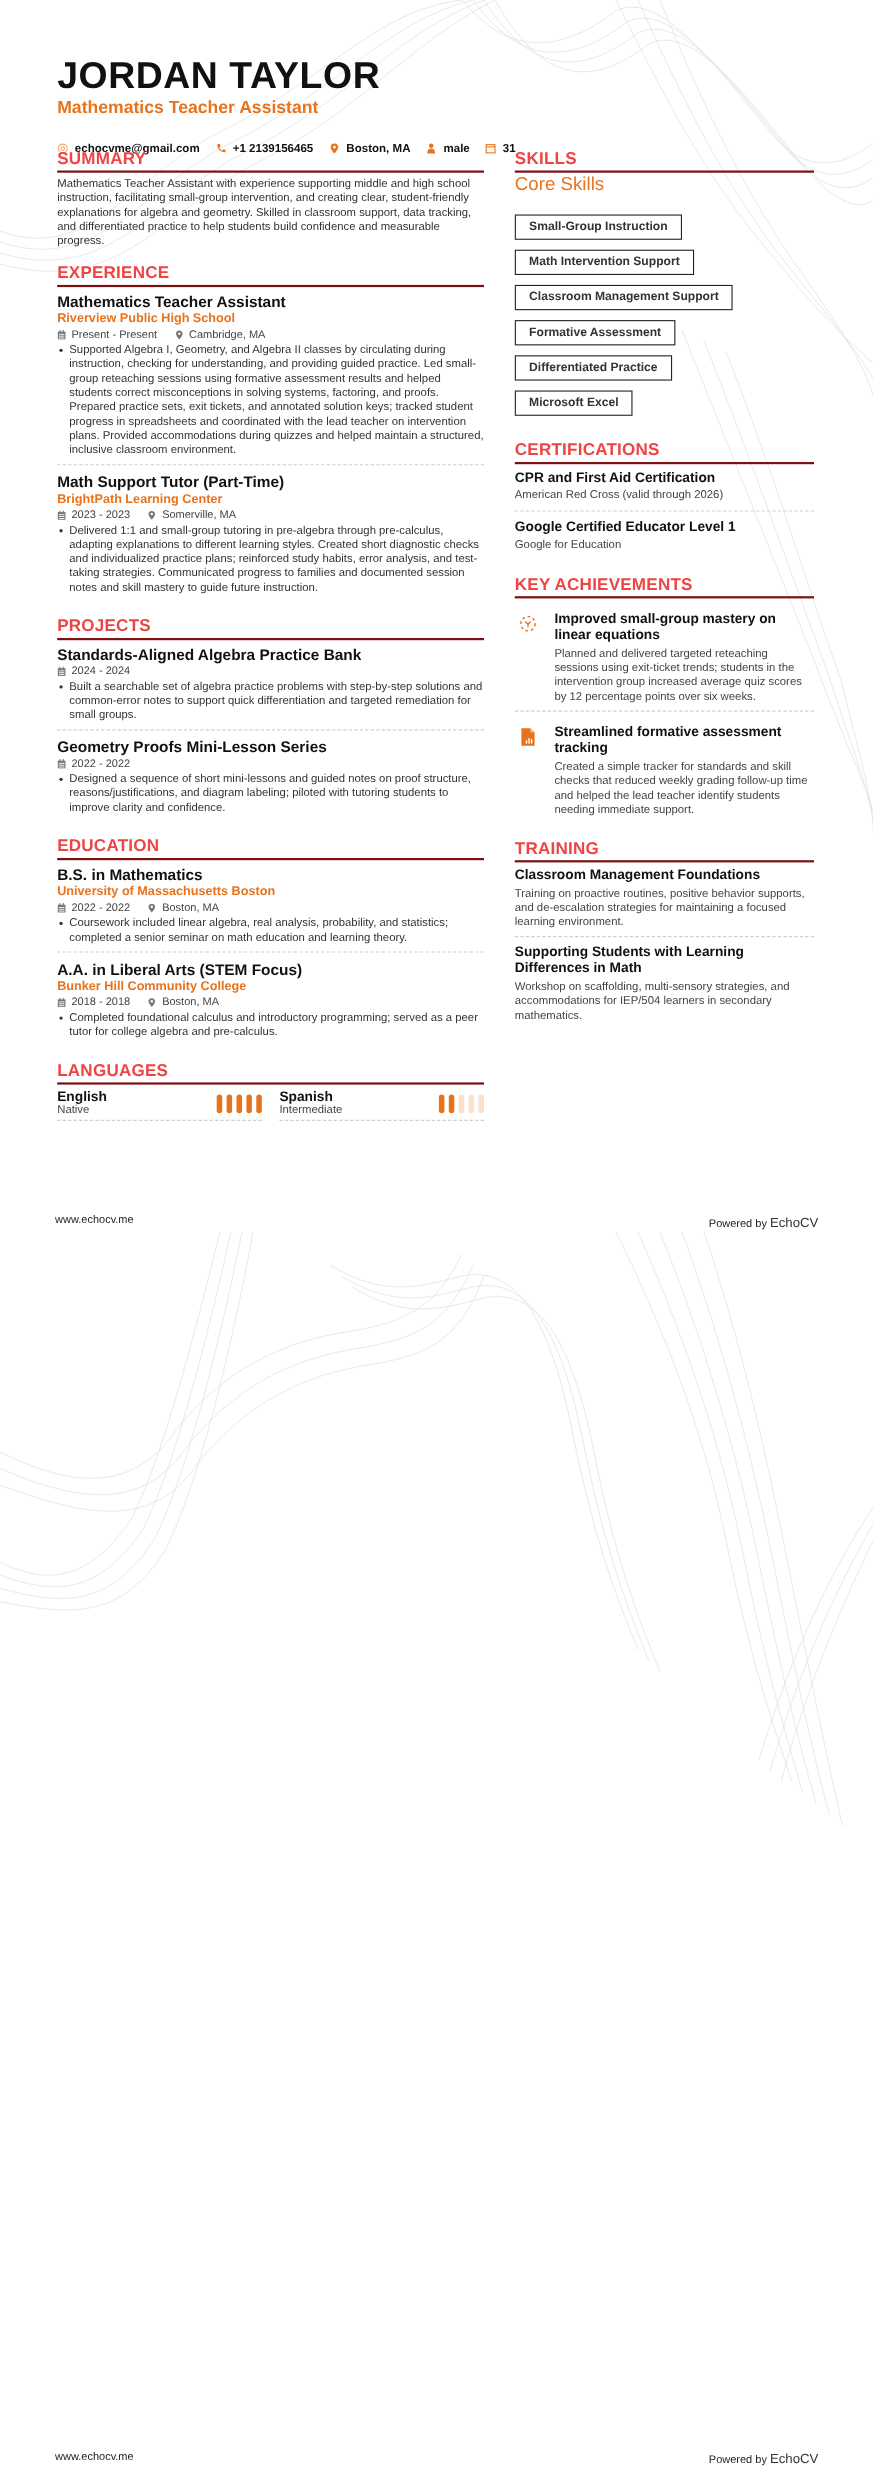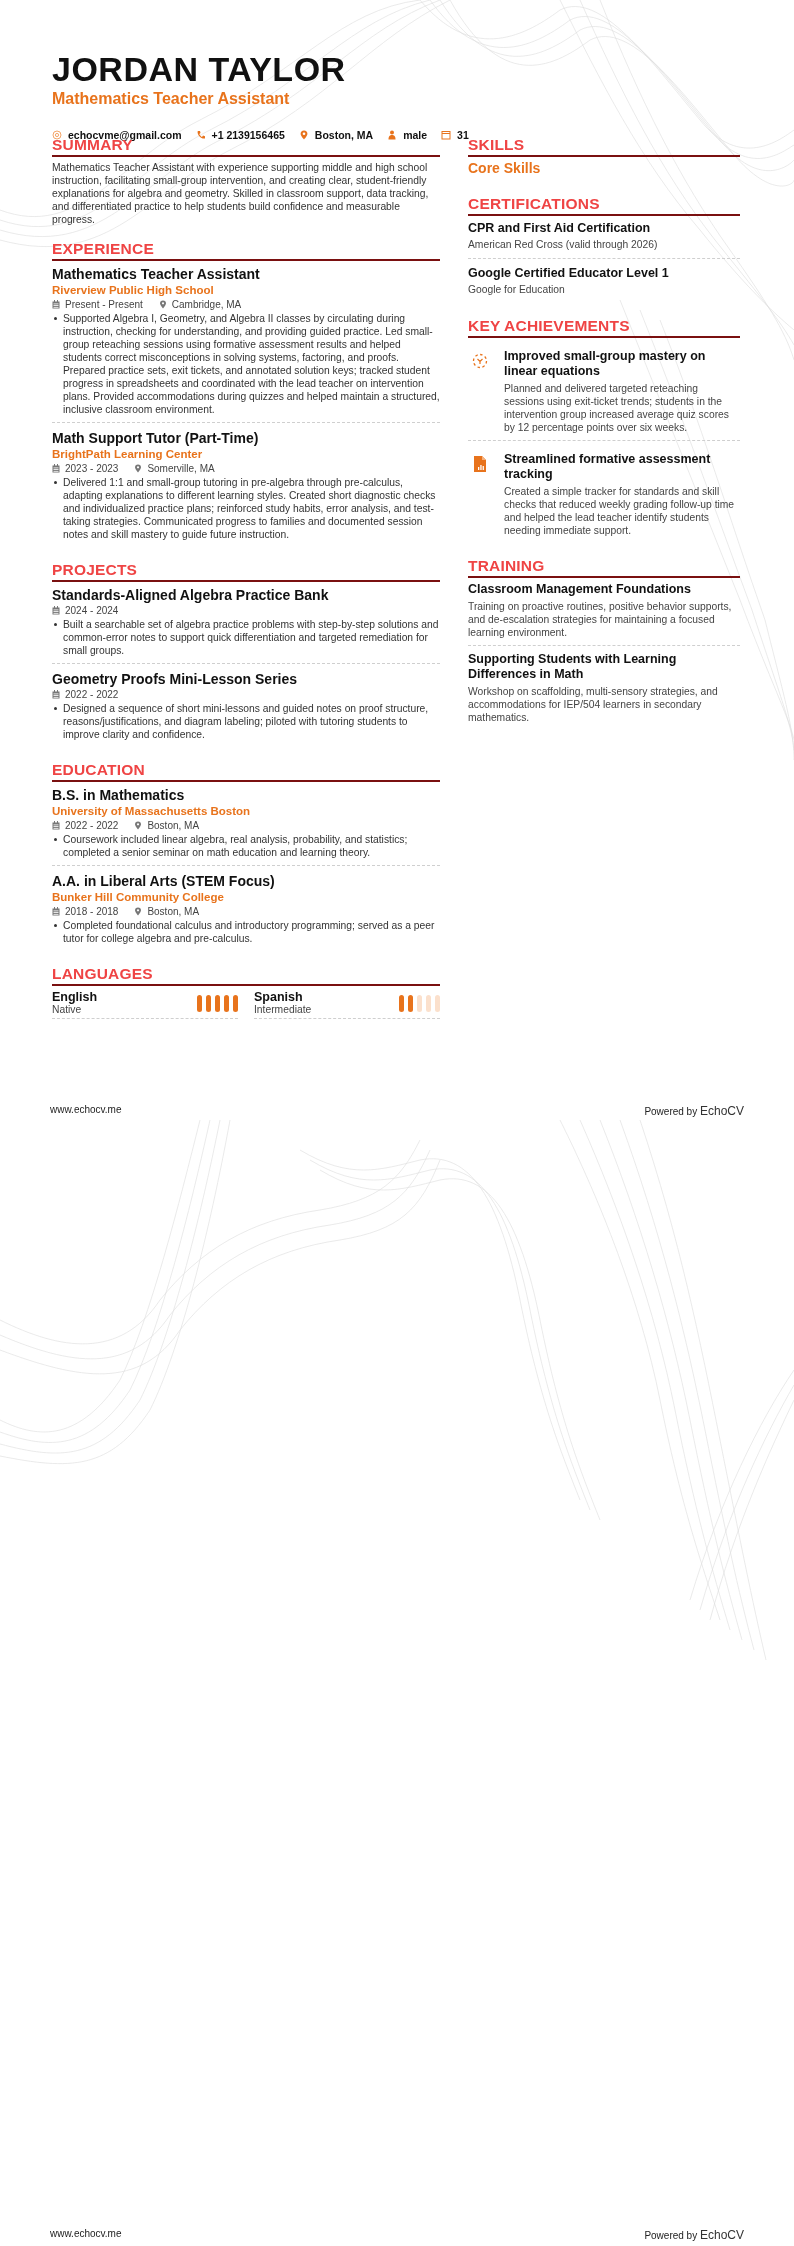--- a/index.html
+++ b/index.html
@@ -44,21 +44,21 @@
   
   .langs { display: flex; justify-content: space-between; }
   .lang { width: 186px; display: flex; justify-content: space-between; align-items: center; border-bottom: 1px dashed #cfcfcf; padding-bottom: 2px; }
   .lang-name { font-size: 12.5px; font-weight: 700; color: #111; line-height: 14px; }
   .lang-level { font-size: 10.3px; color: #444; line-height: 12px; }
   .bars { display: flex; }
   .bar { width: 5px; height: 17px; border-radius: 3px; margin-left: 4px; background: #e8731c; }
   .bar.off { background: #fbe0cc; }
 
   
-  .skill-group { font-size: 14px; font-weight: 700; color: #e8731c; margin-bottom: 20px; line-height: 14px; }
+  .skill-group { font-size: 17px; font-weight: 400; color: #e8731c; margin-bottom: 20px; line-height: 14px; }
   .chips { display: flex; flex-direction: column; align-items: flex-start; }
   .chip { display: inline-block; border: 1.5px solid #222; padding: 4px 12px; font-size: 11px; font-weight: 700; color: #333; margin-bottom: 9px; line-height: 13px; }
 
   .cert-title { font-size: 12.5px; font-weight: 700; color: #111; line-height: 16px; }
   .cert-sub { font-size: 10.3px; color: #444; line-height: 14px; margin-top: 2px; }
 
   .ach { display: flex; padding-bottom: 6px; margin-bottom: 8px; border-bottom: 1px dashed #cfcfcf; margin-top: 11px; }
   .ach:last-child { border-bottom: none; }
   .ach-icon { width: 36px; flex-shrink: 0; padding-top: 3px; padding-left: 4px; }
   .ach-icon svg { width: 16px; height: 18px; }
@@ -350,20 +350,28 @@
         </div>
       </div>
     </div>
   </div>
 
   <div class="col-right">
 
     <div class="section">
       <div class="sec-title">SKILLS</div>
       <div class="skill-group">Core Skills</div>
+      <div class="chips">
+        <span class="chip">Small-Group Instruction</span>
+        <span class="chip">Math Intervention Support</span>
+        <span class="chip">Classroom Management Support</span>
+        <span class="chip">Formative Assessment</span>
+        <span class="chip">Differentiated Practice</span>
+        <span class="chip">Microsoft Excel</span>
+      </div>
     </div>
 
     <div class="section">
       <div class="sec-title">CERTIFICATIONS</div>
       <div class="entry">
         <div class="cert-title">CPR and First Aid Certification</div>
         <div class="cert-sub">American Red Cross (valid through 2026)</div>
       </div>
       <div class="entry">
         <div class="cert-title">Google Certified Educator Level 1</div>

